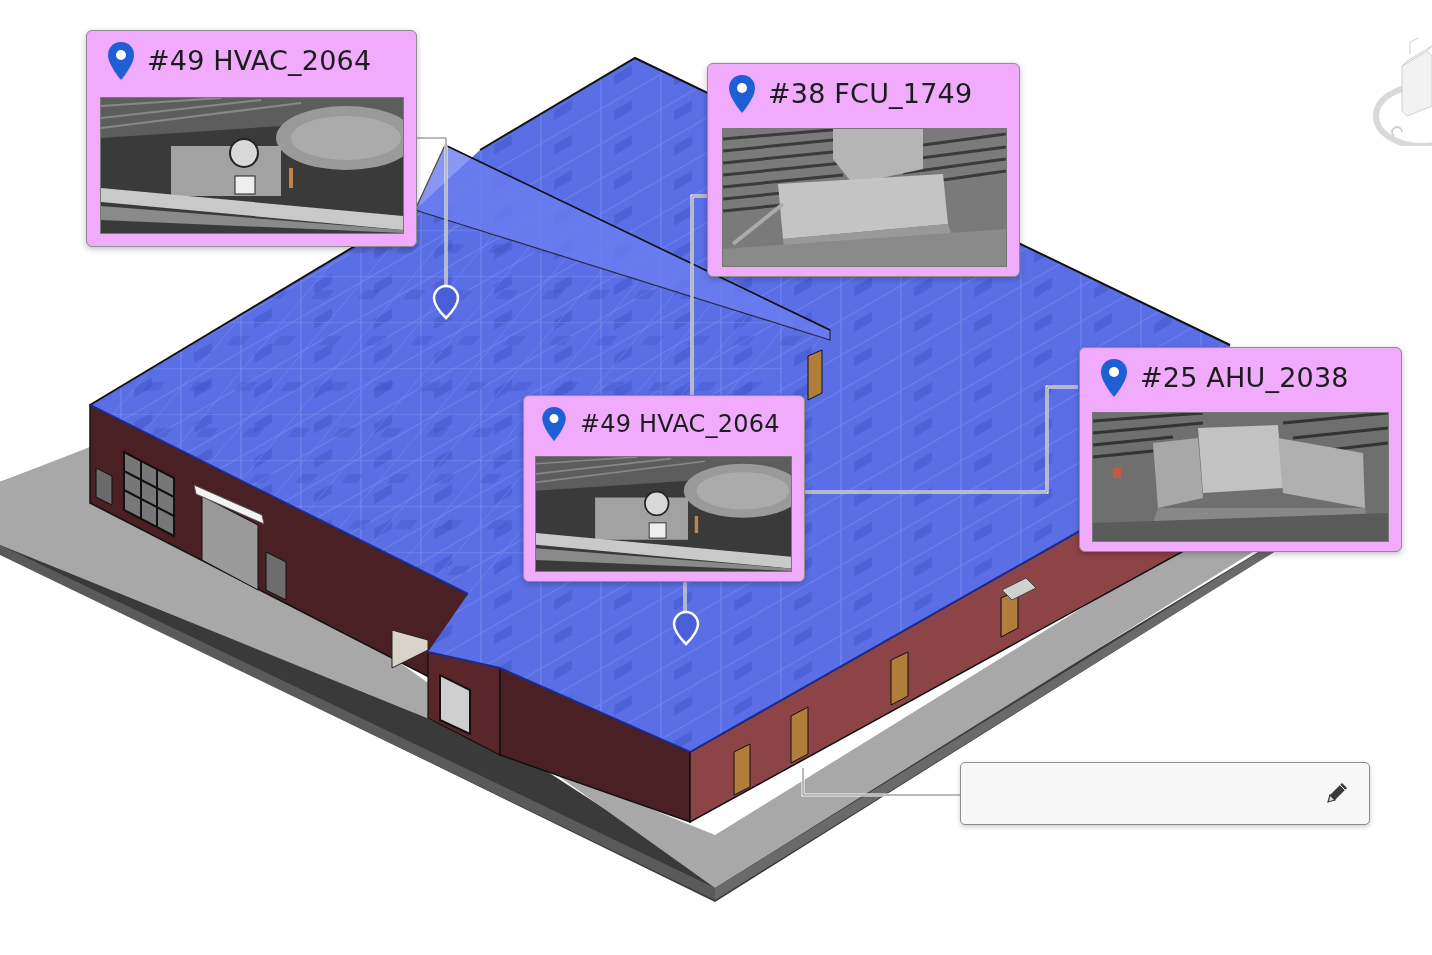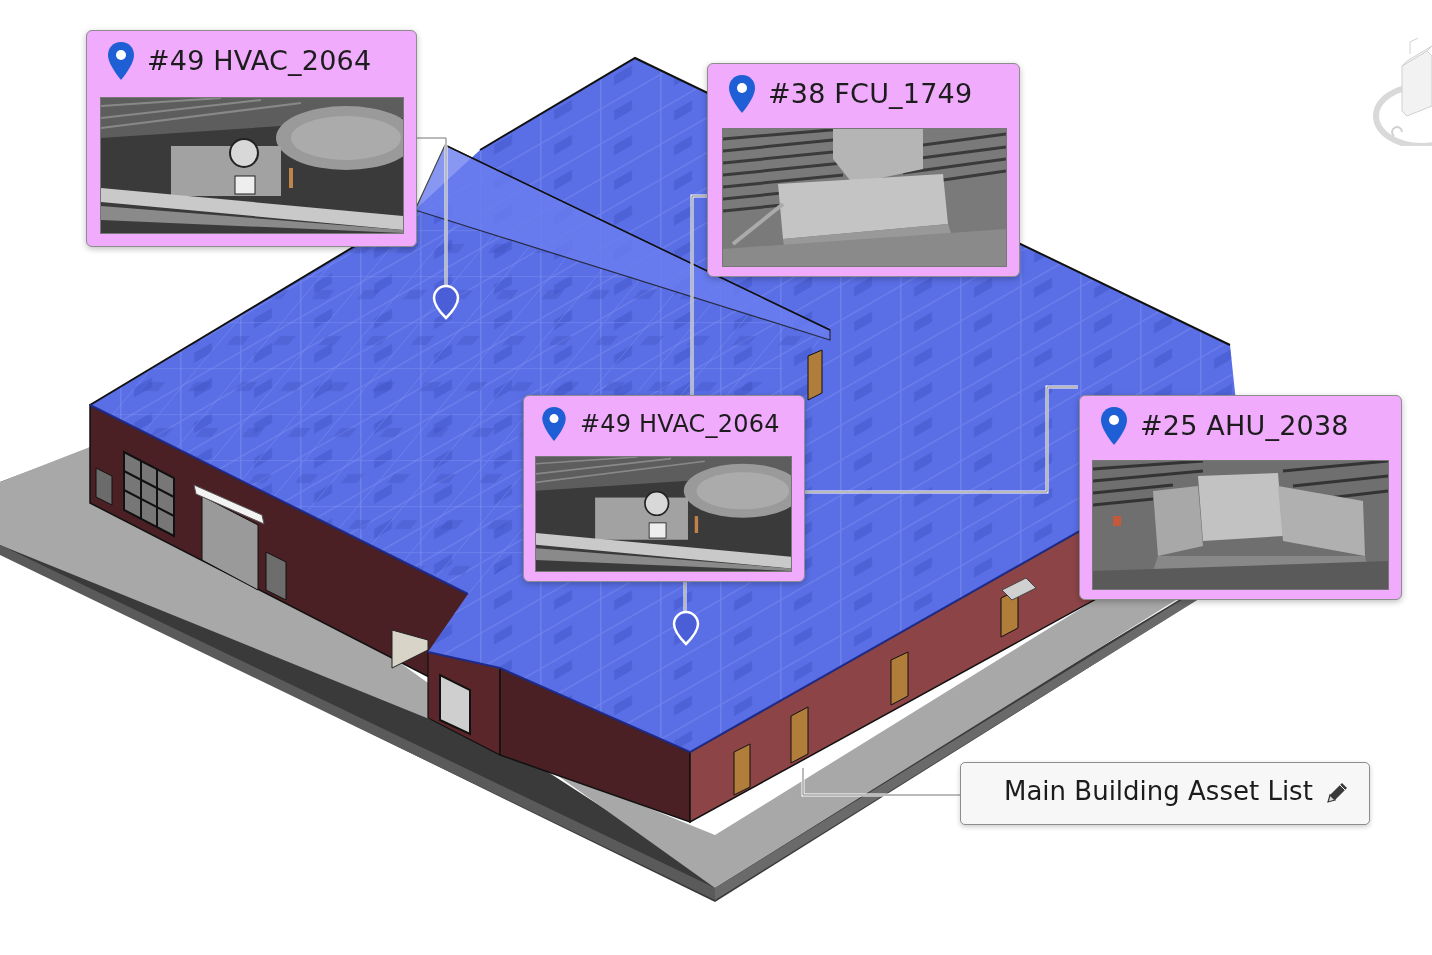--- a/index.html
+++ b/index.html
@@ -175,21 +175,21 @@
       <rect x="70" y="48" width="110" height="50" fill="#a2a2a2"></rect>
       <circle cx="143" cy="55" r="14" fill="#d8d8d8" stroke="#222" stroke-width="2"></circle>
       <rect x="134" y="78" width="20" height="18" fill="#eee" stroke="#222"></rect>
       <path d="M0 90 L302 118 L302 132 L0 104 Z" fill="#c9c9c9"></path>
       <path d="M0 108 L302 132 L302 135 L0 122 Z" fill="#8a8a8a"></path>
       <rect x="188" y="70" width="4" height="20" fill="#c0844a"></rect>
     </svg>
   </div>
 </div>
 
-<div class="card" style="left:1079px; top:347px; width:321px; height:203px;margin-top:48px;">
+<div class="card" style="left:1079px; top:347px; width:321px; height:203px;">
   <svg class="pin" viewBox="0 0 28 40">
       <path d="M14 1 C6 1 1 7 1 14 C1 24 14 39 14 39 C14 39 27 24 27 14 C27 7 22 1 14 1 Z" fill="#1f5fd6"></path>
       <circle cx="14" cy="14" r="5" fill="#fff"></circle>
     </svg>
   <div class="card-title">#25 AHU_2038</div>
   <div class="photo" style="left:12px; top:64px; width:295px; height:128px;">
     <svg viewBox="0 0 295 128" preserveAspectRatio="none">
       <rect width="295" height="128" fill="#6f6f6f"></rect>
       <g stroke="#333" stroke-width="3">
         <path d="M0 8 L110 0 M0 20 L110 10 M0 32 L80 24 M0 44 L60 38"></path>
@@ -199,21 +199,20 @@
       <polygon points="60,30 105,25 110,85 65,95" fill="#a8a8a8"></polygon>
       <polygon points="185,25 270,40 272,95 190,80" fill="#b0b0b0"></polygon>
       <polygon points="65,95 272,95 275,108 60,110" fill="#888"></polygon>
       <path d="M0 110 L295 100 L295 128 L0 128 Z" fill="#5a5a5a"></path>
       <rect x="20" y="55" width="8" height="10" fill="#c35a3c"></rect>
     </svg>
   </div>
 </div>
 
 <div class="list-btn">
-  <span class="label">Main Building Asset List</span>
   <svg class="pencil" viewBox="0 0 28 28">
     <path d="M5 23 L7 16 L19 4 L24 9 L12 21 Z" fill="#3a3a3a"></path>
     <path d="M5 23 L7 16 L12 21 Z" fill="#ddd" stroke="#3a3a3a" stroke-width="1.2"></path>
     <path d="M17 6 L22 11" stroke="#f7f7f7" stroke-width="1"></path>
   </svg>
 </div>
 
 <svg class="nav-cube" viewBox="0 0 60 110">
   <ellipse cx="50" cy="80" rx="46" ry="30" fill="none" stroke="#bbb" stroke-width="6"></ellipse>
   <polygon points="30,30 55,15 60,20 60,70 35,80 30,75" fill="#e8e8e8" stroke="#aaa"></polygon>

